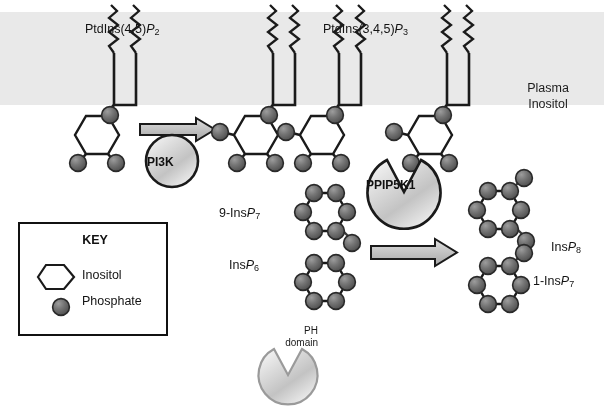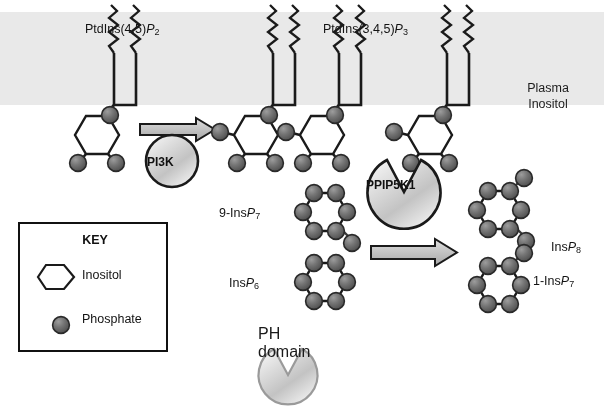--- a/index.html
+++ b/index.html
@@ -20,21 +20,21 @@
   
   .lbl{
     position:absolute;font-size:12.5px;color:#131313;white-space:nowrap;
   }
   .lbl i{font-style:italic;}
   .lbl sub{font-size:9px;font-style:normal;vertical-align:baseline;
            position:relative;bottom:-2px;}
 
   
   .keybox{
-    position:absolute;left:18px;top:222px;width:150px;height:130px;
+    position:absolute;left:18px;top:222px;width:150px;height:114px;
     border:2.2px solid #111;background:#fff;box-sizing:border-box;
   }
   .key-title{
     position:absolute;left:0;top:9px;width:150px;text-align:center;
     font-size:12.5px;font-weight:bold;color:#111;
   }
   .key-row{position:absolute;left:0;width:150px;height:30px;}
   .key-row .key-text{
     position:absolute;left:62px;top:6px;font-size:12.5px;color:#131313;
   }
@@ -44,22 +44,22 @@
   
   svg.layer{position:absolute;left:0;top:0;width:604px;height:414px;
             overflow:visible;pointer-events:none;}
 
   
   .prot-text{
     position:absolute;font-size:12px;font-weight:bold;color:#111;
     white-space:nowrap;text-align:left;
   }
   .ph-text{
-    position:absolute;font-size:16px;color:#1a1a1a;
-    white-space:nowrap;text-align:left;line-height:1.15;
+    position:absolute;font-size:10px;color:#1a1a1a;
+    white-space:nowrap;text-align:right;line-height:1.15;
   }
 </style>
 </head>
 <body>
 
 <div id="canvas">
 
   <div class="membrane"></div>
 
   <div class="membrane-label" style="left:500px;top:38px;width:96px;">
@@ -72,21 +72,21 @@
   </div>
 
   <div class="lbl" style="left:323px;top:22px;">
     <span>PtdIns(3,4,5)</span><i>P</i><sub>3</sub>
   </div>
 
   <div class="lbl" style="left:219px;top:206px;">
     <span>9-Ins</span><i>P</i><sub>7</sub>
   </div>
 
-  <div class="lbl" style="left:229px;top:276px;">
+  <div class="lbl" style="left:229px;top:258px;">
     <span>Ins</span><i>P</i><sub>6</sub>
   </div>
 
   <div class="lbl" style="left:551px;top:203px;margin-top:37px;">
     <span>Ins</span><i>P</i><sub>8</sub>
   </div>
 
   <div class="lbl" style="left:533px;top:274px;">
     <span>1-Ins</span><i>P</i><sub>7</sub>
   </div>
@@ -284,21 +284,21 @@
   <div class="keybox">
     <div class="key-title">KEY</div>
 
     <div class="key-row" style="top:38px;">
       <svg class="key-hex" width="42" height="30" viewBox="0 0 42 30">
         <polygon points="10,3 28,3 38,15 28,27 10,27 2,15" fill="#ffffff" stroke="#1a1a1a" stroke-width="2.2" stroke-linejoin="miter"></polygon>
       </svg>
       <span class="key-text">Inositol</span>
     </div>
 
-    <div class="key-row" style="top:82px;padding-left:46px;">
+    <div class="key-row" style="top:64px;padding-left:46px;">
       <svg class="key-dot" width="22" height="22" viewBox="0 0 22 22">
         <defs>
           <radialGradient id="keySphere" cx="35%" cy="30%" r="75%">
             <stop offset="0%" stop-color="#9d9d9d"></stop>
             <stop offset="45%" stop-color="#757575"></stop>
             <stop offset="100%" stop-color="#4d4d4d"></stop>
           </radialGradient>
         </defs>
         <circle cx="11" cy="11" r="8.4" fill="url(#keySphere)" stroke="#2a2a2a" stroke-width="1.6"></circle>
       </svg>

